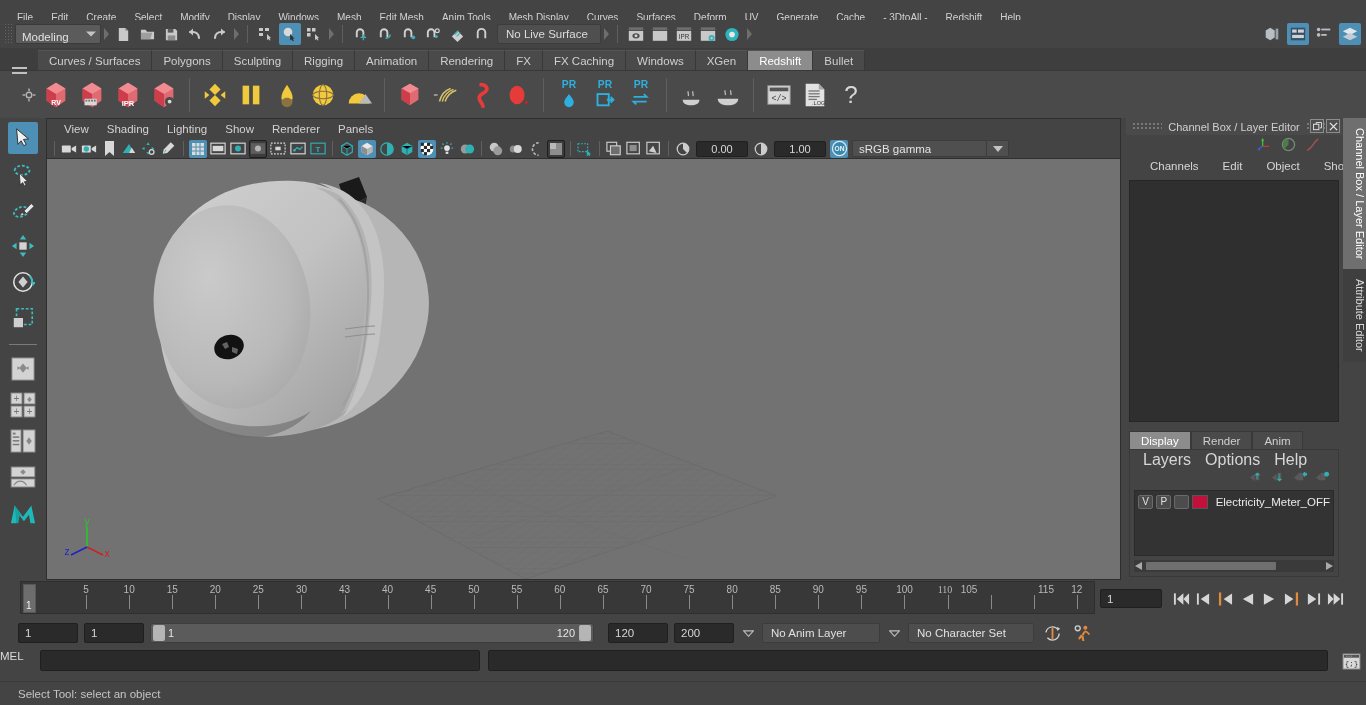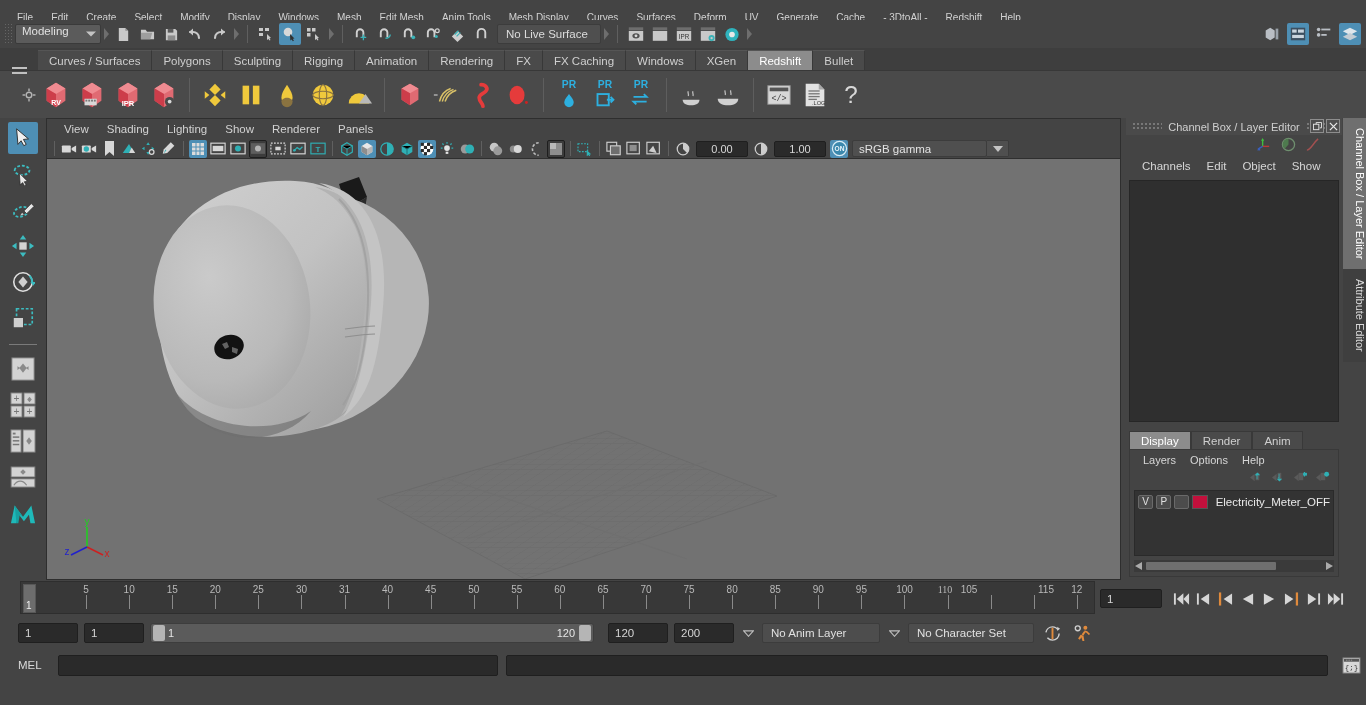--- a/index.html
+++ b/index.html
@@ -28,21 +28,21 @@
     height:28px; background:#444444; display:flex; align-items:center;
     padding-left:4px; position:relative;
   }
   .gripdots {
     width:8px; height:22px; margin-right:3px;
     background-image:radial-gradient(#6b6b6b 35%, transparent 36%);
     background-size:3px 3px; opacity:.85;
   }
   .menu-select {
     width:86px; height:20px; background:#5b5b5b; border:1px solid #3a3a3a;
-    border-radius:2px; display:flex; align-items:flex-start; padding-left:6px;
+    border-radius:2px; display:flex; align-items:flex-end; padding-left:6px;
     font-size:11.5px; color:#e0e0e0; position:relative;
   }
   .menu-select .arrow {
     position:absolute; right:4px; top:50%; transform:translateY(-50%);
     width:0;height:0;border-left:5px solid transparent;border-right:5px solid transparent;
     border-top:5px solid #c4c4c4;
   }
   .sep-bar { width:1px; height:18px; background:#5f5f5f; margin:0 6px; }
   .sep-tick {
     width:6px; height:20px; margin:0 2px; position:relative;
@@ -155,37 +155,37 @@
   .rp-title .dots {
     width:30px;height:9px;
     background-image:radial-gradient(#787878 35%, transparent 36%);
     background-size:4px 4px;
   }
   .rp-title .tt { margin:0 6px; }
   .rp-winbtns { position:absolute;right:2px;top:1px;display:flex;gap:2px; }
   .rp-winbtn { width:14px;height:14px;border:1px solid #8d8d8d;display:flex;align-items:center;justify-content:center;color:#e0e0e0;font-size:9px;background:#4f4f4f;}
   .rp-icons { height:20px;display:flex;align-items:center;justify-content:flex-end;padding-right:22px;gap:9px;background:#444444; }
   .rp-menu { height:22px;display:flex;align-items:center;padding-left:8px;background:#444; }
-  .rp-menu .mi { padding:0 8px;font-size:11.5px;color:#d6d6d6;line-height:22px; }
+  .rp-menu .mi { padding:0 8px;font-size:11.5px;color:#d6d6d6;line-height:22px;margin-left:8px; }
   .chanbox {
     position:absolute;left:3px;top:62px;width:210px;height:242px;
     background:#2f2f2f;border:1px solid #262626;
   }
   .layertabs { position:absolute;left:3px;top:313px;display:flex;align-items:flex-end; }
   .ltab {
     padding:0 11px;height:18px;line-height:18px;font-size:11.5px;color:#cfcfcf;
     background:#4a4a4a;border:1px solid #393939;border-bottom:none;
   }
   .ltab.active { background:#8c8c8c;color:#fff; }
   .layerbody {
     position:absolute;left:3px;top:331px;width:210px;height:128px;
     background:#444;border:1px solid #393939;
   }
   .lmenu { height:20px;display:flex;align-items:center;padding-left:6px; }
-  .lmenu .mi { padding:12px 7px;font-size:11px;color:#d6d6d6;line-height:20px;}
+  .lmenu .mi { padding:12px 7px;font-size:16px;color:#d6d6d6;line-height:20px;}
   .lbtns { height:16px;display:flex;align-items:center;justify-content:flex-end;gap:7px;padding-right:8px;}
   .layerlist {
     position:absolute;left:4px;top:40px;width:200px;height:66px;
     background:#333333;border:1px solid #2a2a2a;padding:3px;
   }
   .layerrow { display:flex;align-items:center;height:15px;gap:3px; }
   .lcell {
     width:17px;height:14px;background:#4c4c4c;border:1px solid #6a6a6a;
     display:flex;align-items:center;justify-content:center;font-size:10px;color:#e0e0e0;
     border-radius:2px;
@@ -251,21 +251,21 @@
     width:16px;height:20px;display:flex;align-items:center;justify-content:center;
   }
   .dropbox {
     height:20px;background:#4d4d4d;border:1px solid #3c3c3c;border-radius:2px;
     display:flex;align-items:center;padding:0 8px;font-size:11.5px;color:#e0e0e0;
   }
 
   
   .cmdrow {
     position:absolute; left:0; top:650px; width:1366px; height:30px; background:#444;
-    display:flex; align-items:center; padding-left:18px; gap:8px;
+    display:flex; align-items:flex-start; gap:8px;
   }
   .mel-lbl { font-size:11.5px; color:#d9d9d9; width:32px; }
   .mel-in { width:440px;height:21px;background:#2a2a2a;border:1px solid #1f1f1f;border-radius:2px; }
   .mel-out { flex:1;height:21px;background:#2a2a2a;border:1px solid #1f1f1f;border-radius:2px;margin-right:4px; }
   .scriptbtn { width:22px;height:22px;display:flex;align-items:center;justify-content:center;margin-right:4px;}
 
   
   .helpline {
     position:absolute; left:0; top:681px; width:1366px; height:24px;
     background:#444; border-top:1px solid #3a3a3a; display:flex; align-items:center;
@@ -1243,21 +1243,21 @@
         <div class="ticklbl" style="left: 108.148px;">10</div>
         <div class="tick" style="left: 151.221px;"></div>
         <div class="ticklbl" style="left: 151.221px;">15</div>
         <div class="tick" style="left: 194.295px;"></div>
         <div class="ticklbl" style="left: 194.295px;">20</div>
         <div class="tick" style="left: 237.369px;"></div>
         <div class="ticklbl" style="left: 237.369px;">25</div>
         <div class="tick" style="left: 280.443px;"></div>
         <div class="ticklbl" style="left: 280.443px;">30</div>
         <div class="tick" style="left: 323.516px;"></div>
-        <div class="ticklbl" style="left: 323.516px;">31</div>
+        <div class="ticklbl" style="left: 323.516px;">43</div>
         <div class="tick" style="left: 366.59px;"></div>
         <div class="ticklbl" style="left: 366.59px;">40</div>
         <div class="tick" style="left: 409.664px;"></div>
         <div class="ticklbl" style="left: 409.664px;">45</div>
         <div class="tick" style="left: 452.738px;"></div>
         <div class="ticklbl" style="left: 452.738px;">50</div>
         <div class="tick" style="left: 495.811px;"></div>
         <div class="ticklbl" style="left: 495.811px;">55</div>
         <div class="tick" style="left: 538.885px;"></div>
         <div class="ticklbl" style="left: 538.885px;">60</div>
@@ -1400,14 +1400,18 @@
           <g fill="#8a8a8a">
             <circle cx="5" cy="4.5" r="0.8"></circle>
             <circle cx="7.5" cy="4.5" r="0.8"></circle>
             <circle cx="10" cy="4.5" r="0.8"></circle>
           </g>
           <text x="10" y="15" font-size="8" fill="#3a3a3a" text-anchor="middle" font-family="Liberation Mono">{;}</text>
         </svg>
     </div>
   </div>
 
+  <div class="helpline">
+
+    <span>Select Tool: select an object</span>
+  </div>
 
 </div>
 
 </body></html>

